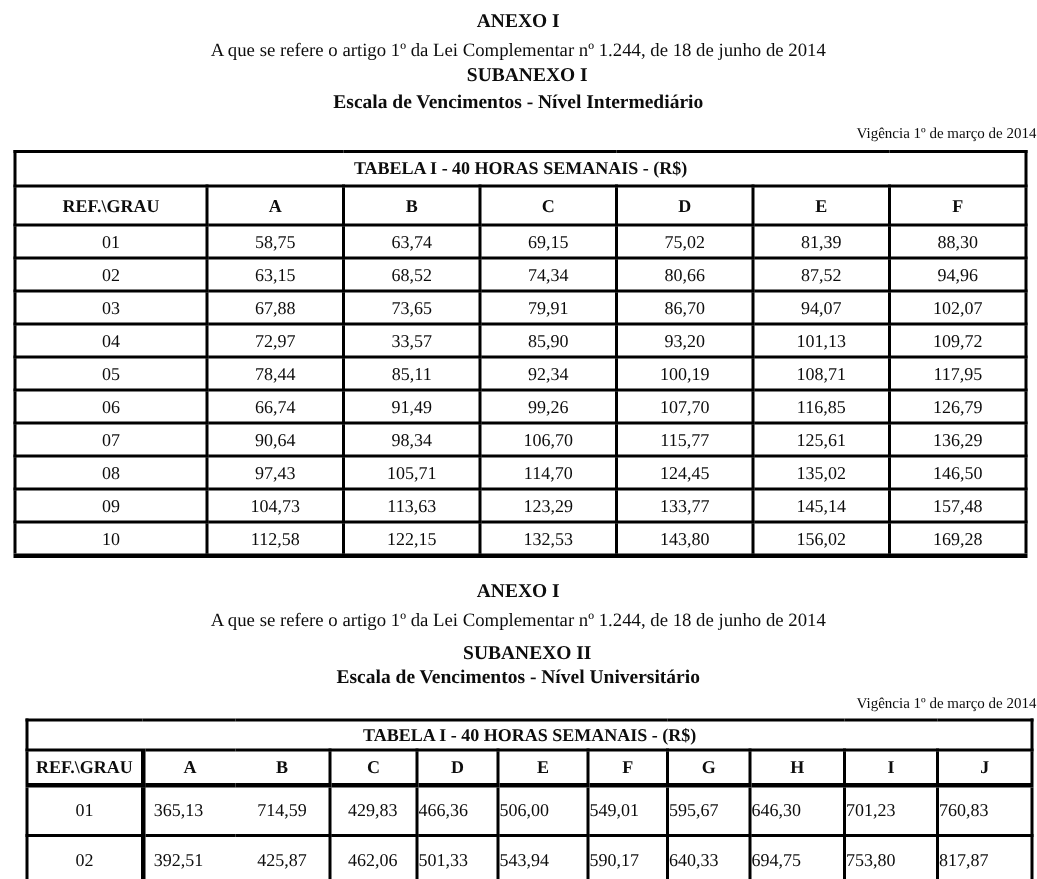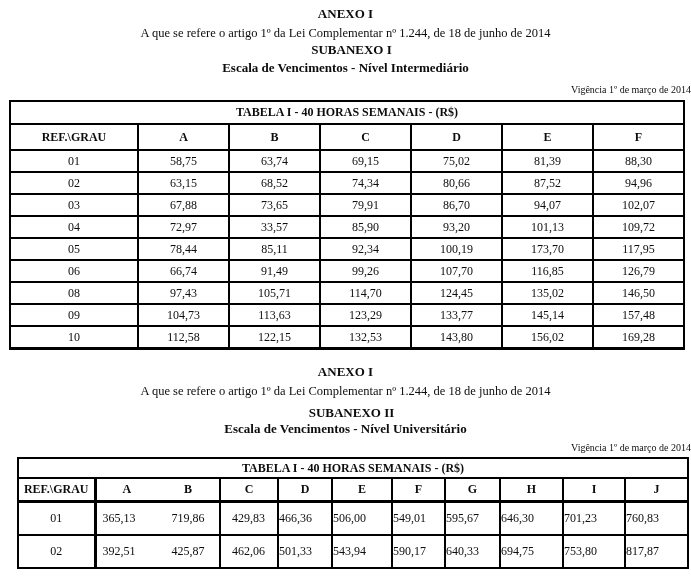--- a/index.html
+++ b/index.html
@@ -120,31 +120,40 @@
             <td>93,20</td>
             <td>101,13</td>
             <td>109,72</td>
           </tr>
           <tr class="data-row">
             <td class="ref-cell">05</td>
             <td>78,44</td>
             <td>85,11</td>
             <td>92,34</td>
             <td>100,19</td>
-            <td>173,70</td>
+            <td>108,71</td>
             <td>117,95</td>
           </tr>
           <tr class="data-row">
             <td class="ref-cell">06</td>
             <td>66,74</td>
             <td>91,49</td>
             <td>99,26</td>
             <td>107,70</td>
             <td>116,85</td>
             <td>126,79</td>
+          </tr>
+          <tr class="data-row">
+            <td class="ref-cell">07</td>
+            <td>90,64</td>
+            <td>98,34</td>
+            <td>106,70</td>
+            <td>115,77</td>
+            <td>125,61</td>
+            <td>136,29</td>
           </tr>
           <tr class="data-row">
             <td class="ref-cell">08</td>
             <td>97,43</td>
             <td>105,71</td>
             <td>114,70</td>
             <td>124,45</td>
             <td>135,02</td>
             <td>146,50</td>
           </tr>
@@ -203,21 +212,21 @@
             <th>E</th>
             <th>F</th>
             <th>G</th>
             <th>H</th>
             <th>I</th>
             <th>J</th>
           </tr>
           <tr class="data-row">
             <td class="ref-cell">01</td>
             <td>365,13</td>
-            <td>719,86</td>
+            <td>714,59</td>
             <td>429,83</td>
             <td>466,36</td>
             <td>506,00</td>
             <td>549,01</td>
             <td>595,67</td>
             <td>646,30</td>
             <td>701,23</td>
             <td>760,83</td>
           </tr>
           <tr class="data-row">

